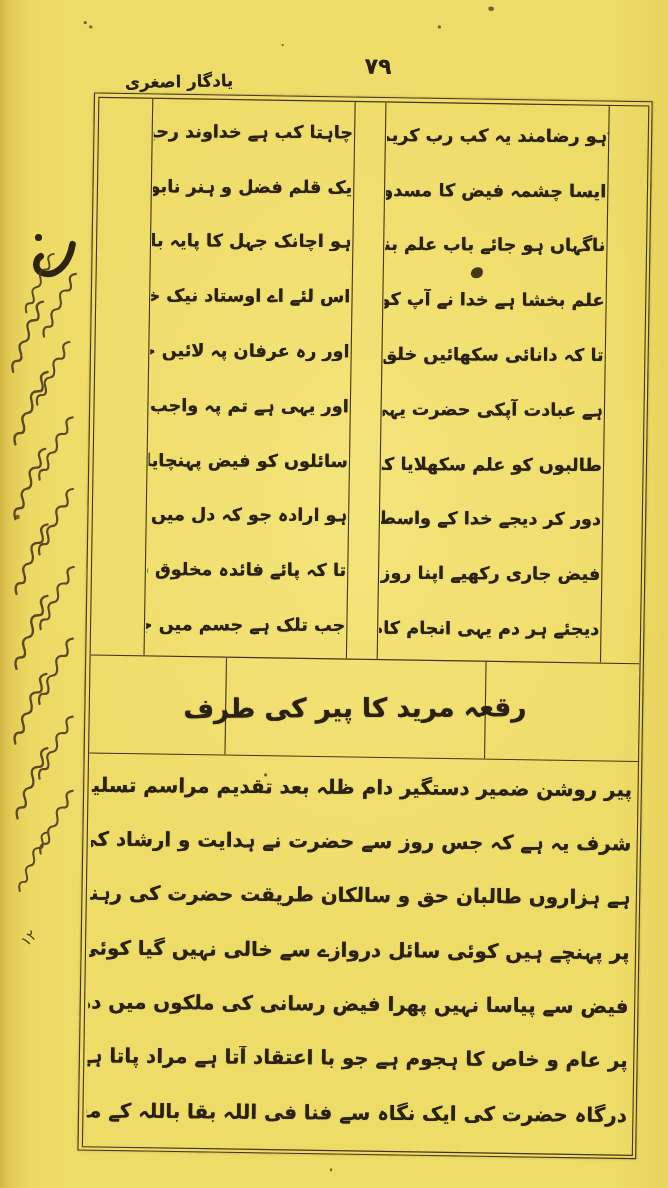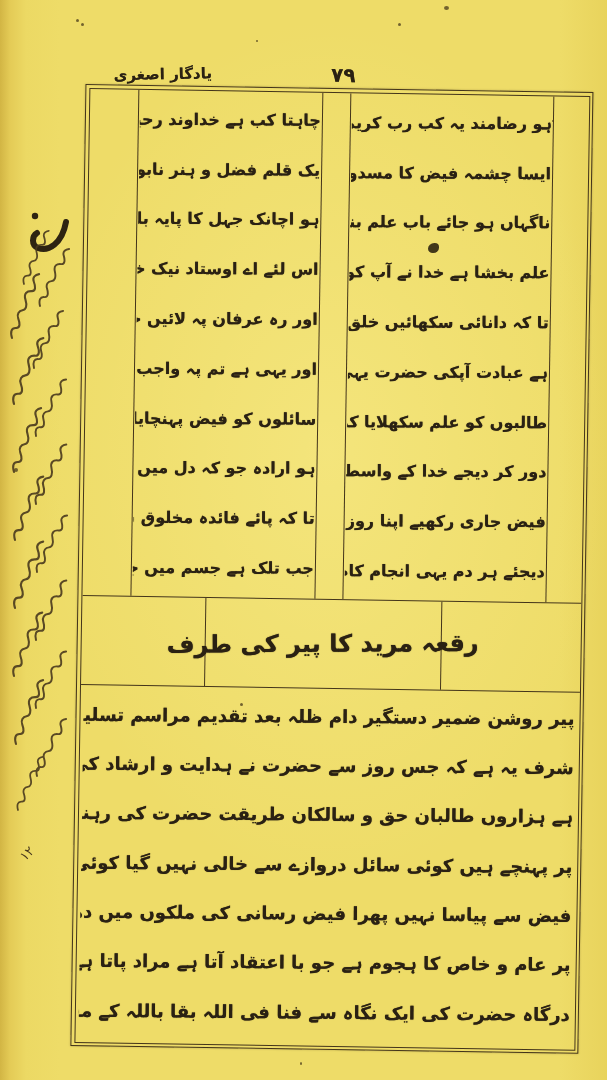--- a/index.html
+++ b/index.html
@@ -33,21 +33,21 @@
   .page{
     position:absolute;left:86px;top:50px;width:508px;height:998px;
     transform:rotate(0.9deg);transform-origin:0 0;
   }
   .rhead{position:relative;height:34px;direction:rtl;}
   .book-title{
     position:absolute;right:382px;bottom:2px;font-size:15px;font-weight:bold;
     white-space:nowrap;transform:rotate(-2deg);text-shadow:0 0 .6px rgba(42,33,19,.65);
   }
   .page-number{
-    position:absolute;right:238px;bottom:1px;font-size:20px;font-weight:bold;
+    position:absolute;right:238px;bottom:16px;font-size:20px;font-weight:bold;
     text-shadow:0 0 .6px rgba(42,33,19,.65);
   }
 
   .frame{
     position:relative;height:960px;border:1.7px solid var(--rule);
     box-shadow:0 0 2px rgba(67,52,26,.35);
   }
   .frame-in{
     position:absolute;inset:2.5px;border:1.3px solid var(--rule);
     display:flex;flex-direction:column;overflow:hidden;

